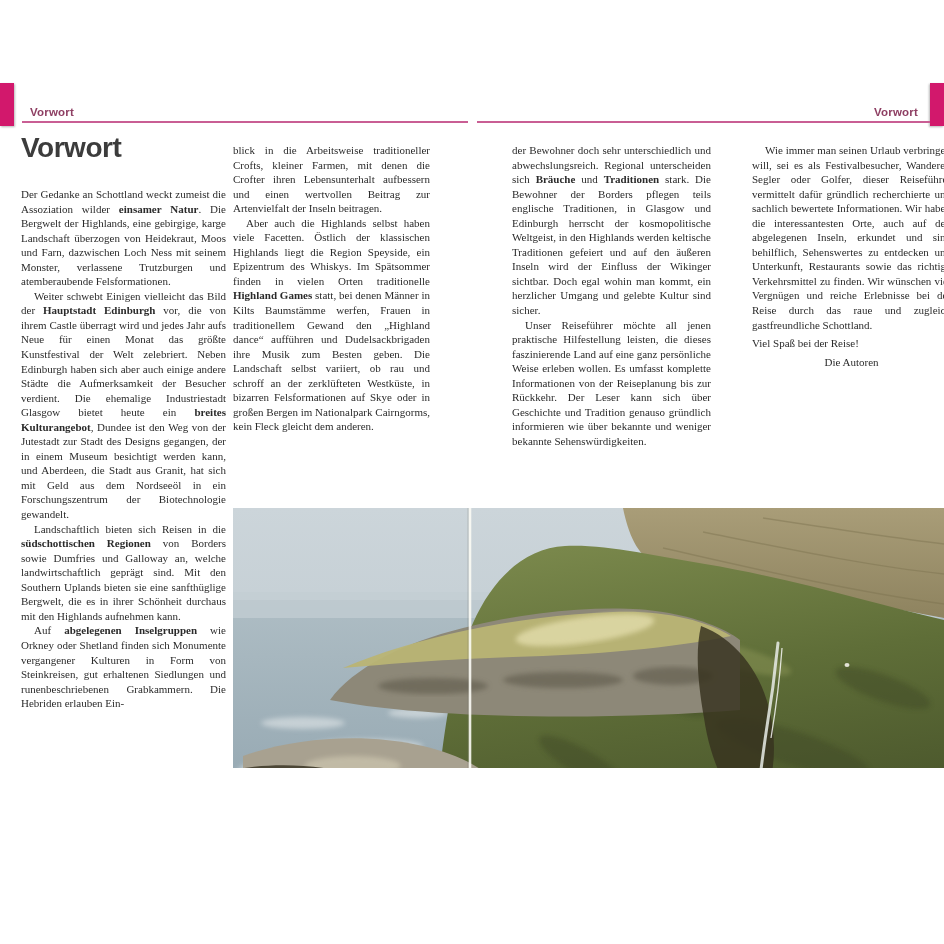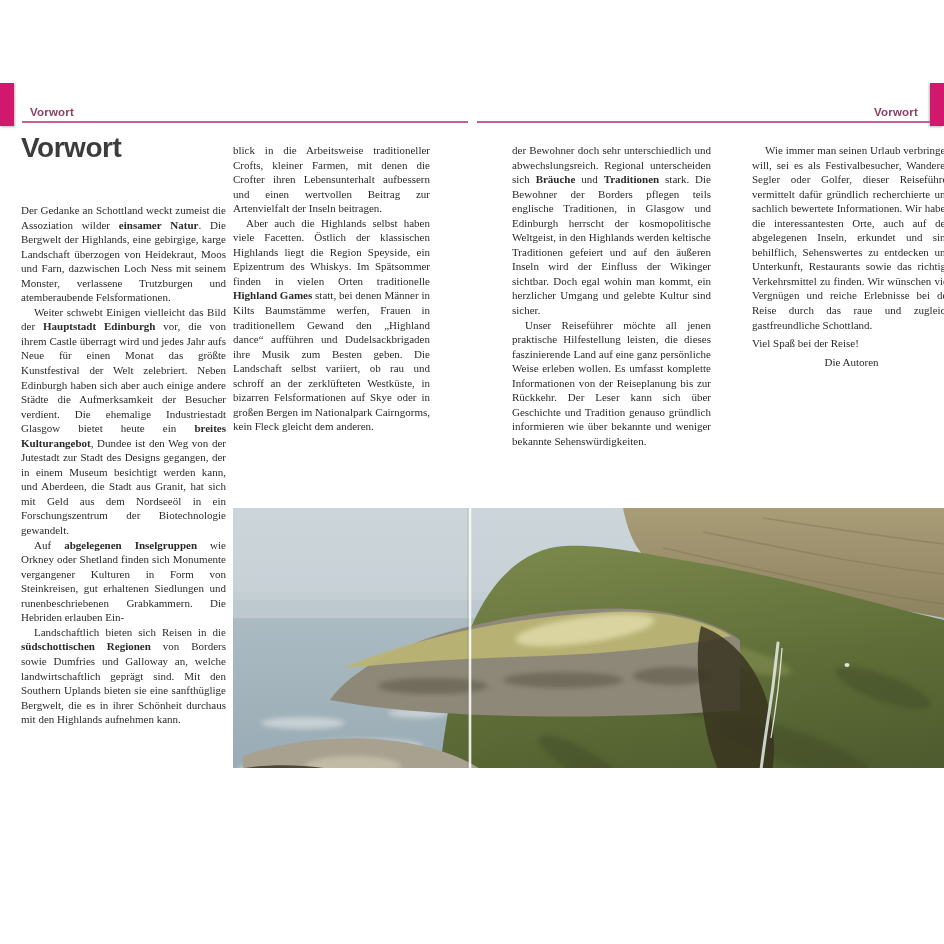--- a/index.html
+++ b/index.html
@@ -15,21 +15,21 @@
   .rule{position:absolute;top:121px;height:2px;background:var(--rule,#c95e94);}
   .rule-left{left:22px;width:446px;}
   .rule-right{left:477px;width:453px;}
   .title{position:absolute;left:21px;top:132px;margin:0;font-family:"Liberation Sans",sans-serif;
          font-size:28px;font-weight:bold;color:var(--title,#3c3c3c);letter-spacing:-.5px;}
   .col{position:absolute;font-size:11px;line-height:14.55px;color:var(--body,#2b2b2b);
        text-align:justify;hyphens:none;}
   .col p{margin:0;}
   .col p.indent{text-indent:13px;}
   .col p.spaced{margin-top:4px;}
-  .col1{left:21px;top:187px;width:205px;margin-top:16px;}
+  .col1{left:21px;top:187px;width:205px;}
   .col2{left:233px;top:143px;width:197px;}
   .col3{left:512px;top:143px;width:199px;}
   .col4{left:752px;top:143px;width:199px;}
   .caption{position:absolute;left:21px;top:794px;display:flex;align-items:flex-start;gap:5px;
            font-family:"Liberation Sans",sans-serif;font-size:9px;color:var(--caption,#666);}
   .cap-marker{display:inline-flex;align-items:center;justify-content:center;flex:0 0 auto;
               width:9px;height:9px;border:1px solid #9a9a9a;font-size:6.5px;color:#8a8a8a;line-height:1;}
   .photo{position:absolute;left:233px;top:508px;width:711px;height:354px;}
   .photo svg{display:block;width:100%;height:100%;}
 </style>
@@ -45,22 +45,22 @@
   <div class="runhead runhead-right">Vorwort</div>
 
   <div class="rule rule-left"></div>
   <div class="rule rule-right"></div>
 
   <h1 class="title">Vorwort</h1>
 
   <div class="col col1">
       <p><span>Der Gedanke an Schottland weckt zumeist die Assoziation wilder </span><b>einsamer Natur</b><span>. Die Bergwelt der Highlands, eine gebirgige, karge Landschaft überzogen von Heidekraut, Moos und Farn, dazwischen Loch Ness mit seinem Monster, verlassene Trutzburgen und atemberaubende Felsformationen.</span></p>
       <p class="indent"><span>Weiter schwebt Einigen vielleicht das Bild der </span><b>Hauptstadt Edinburgh</b><span> vor, die von ihrem Castle überragt wird und jedes Jahr aufs Neue für einen Monat das größte Kunstfestival der Welt zelebriert. Neben Edinburgh haben sich aber auch einige andere Städte die Aufmerksamkeit der Besucher verdient. Die ehemalige Industriestadt Glasgow bietet heute ein </span><b>breites Kulturangebot</b><span>, Dundee ist den Weg von der Jutestadt zur Stadt des Designs gegangen, der in einem Museum besichtigt werden kann, und Aberdeen, die Stadt aus Granit, hat sich mit Geld aus dem Nordseeöl in ein Forschungszentrum der Biotechnologie gewandelt.</span></p>
+      <p class="indent"><span>Landschaftlich bieten sich Reisen in die </span><b>südschottischen Regionen</b><span> von Borders sowie Dumfries und Galloway an, welche landwirtschaftlich geprägt sind. Mit den Southern Uplands bieten sie eine sanfthüglige Bergwelt, die es in ihrer Schönheit durchaus mit den Highlands aufnehmen kann.</span></p>
       <p class="indent"><span>Auf </span><b>abgelegenen Inselgruppen</b><span> wie Orkney oder Shetland finden sich Monumente vergangener Kulturen in Form von Steinkreisen, gut erhaltenen Siedlungen und runenbeschriebenen Grabkammern. Die Hebriden erlauben Ein-</span></p>
-      <p class="indent"><span>Landschaftlich bieten sich Reisen in die </span><b>südschottischen Regionen</b><span> von Borders sowie Dumfries und Galloway an, welche landwirtschaftlich geprägt sind. Mit den Southern Uplands bieten sie eine sanfthüglige Bergwelt, die es in ihrer Schönheit durchaus mit den Highlands aufnehmen kann.</span></p>
     </div>
   <div class="col col2">
       <p><span>blick in die Arbeitsweise traditioneller Crofts, kleiner Farmen, mit denen die Crofter ihren Lebensunterhalt aufbessern und einen wertvollen Beitrag zur Artenvielfalt der Inseln beitragen.</span></p>
       <p class="indent"><span>Aber auch die Highlands selbst haben viele Facetten. Östlich der klassischen Highlands liegt die Region Speyside, ein Epizentrum des Whiskys. Im Spätsommer finden in vielen Orten traditionelle </span><b>Highland Games</b><span> statt, bei denen Männer in Kilts Baumstämme werfen, Frauen in traditionellem Gewand den „Highland dance“ aufführen und Dudelsackbrigaden ihre Musik zum Besten geben. Die Landschaft selbst variiert, ob rau und schroff an der zerklüfteten Westküste, in bizarren Felsformationen auf Skye oder in großen Bergen im Nationalpark Cairngorms, kein Fleck gleicht dem anderen.</span></p>
     </div>
   <div class="col col3">
       <p><span>der Bewohner doch sehr unterschiedlich und abwechslungsreich. Regional unterscheiden sich </span><b>Bräuche</b><span> und </span><b>Traditionen</b><span> stark. Die Bewohner der Borders pflegen teils englische Traditionen, in Glasgow und Edinburgh herrscht der kosmopolitische Weltgeist, in den Highlands werden keltische Traditionen gefeiert und auf den äußeren Inseln wird der Einfluss der Wikinger sichtbar. Doch egal wohin man kommt, ein herzlicher Umgang und gelebte Kultur sind sicher.</span></p>
       <p class="indent"><span>Unser Reiseführer möchte all jenen praktische Hilfestellung leisten, die dieses faszinierende Land auf eine ganz persönliche Weise erleben wollen. Es umfasst komplette Informationen von der Reiseplanung bis zur Rückkehr. Der Leser kann sich über Geschichte und Tradition genauso gründlich informieren wie über bekannte und weniger bekannte Sehenswürdigkeiten.</span></p>
     </div>
   <div class="col col4">

